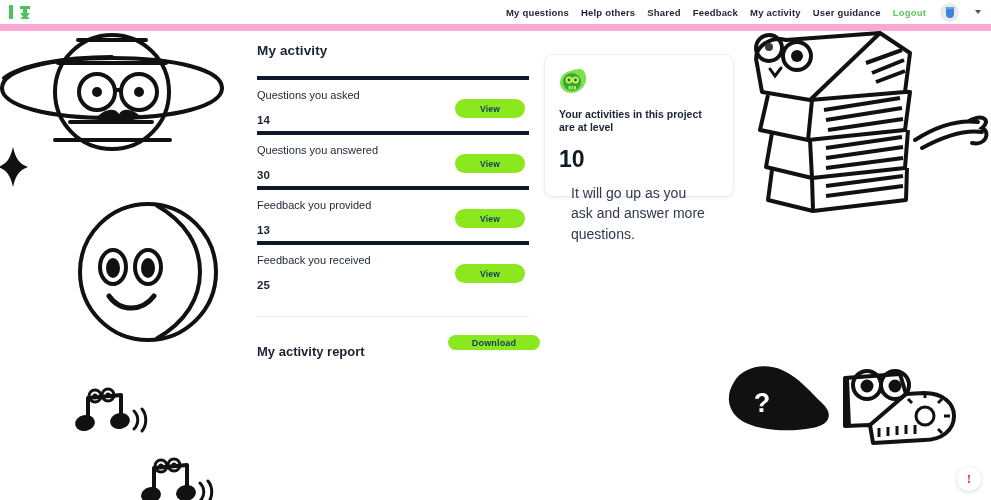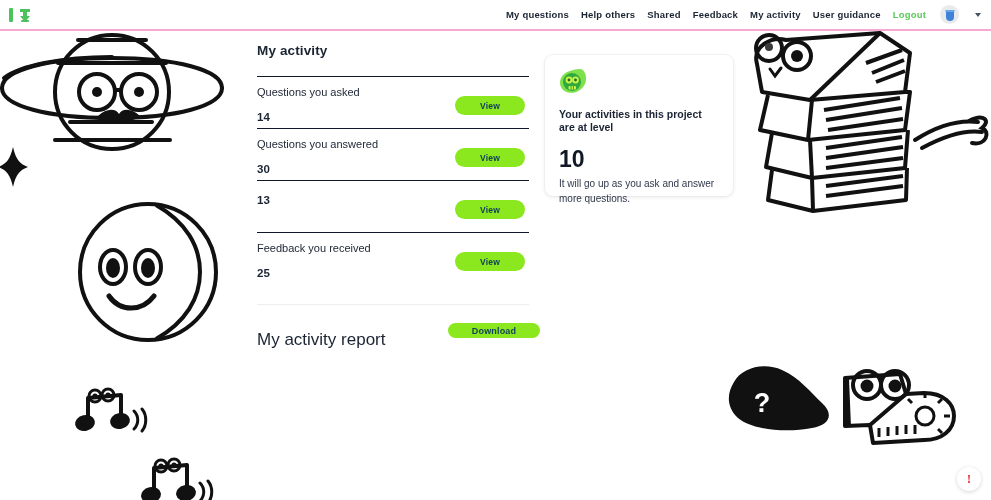--- a/index.html
+++ b/index.html
@@ -15,21 +15,21 @@
     position: relative;
   }
 
   
   .header {
     position: absolute;
     top: 0; left: 0;
     width: 991px;
     height: 31px;
     background: #ffffff;
-    border-bottom: 2px solid #f9a8d4;
+    border-bottom: 7px solid #f9a8d4;
     display: flex;
     align-items: center;
     box-sizing: border-box;
     z-index: 40;
   }
   .brand {
     margin-left: 8px;
     display: flex;
     align-items: center;
     width: 34px;
@@ -96,21 +96,21 @@
     width: 272px;
   }
   .panel-title {
     font-size: 13.5px;
     font-weight: bold;
     color: #1a2433;
     margin: 0 0 18px 0;
     letter-spacing: 0.01em;
   }
   .act-row {
-    border-top: 1px solid #0f172a;
+    border-top: 4px solid #0f172a;
     padding-top: 9px;
     padding-bottom: 5px;
     position: relative;
     height: 37px;
   }
   .act-label {
     font-size: 11px;
     color: #222a38;
     display: block;
     margin-bottom: 9px;
@@ -141,22 +141,22 @@
   }
 
   .report-row {
     border-top: 1px solid #eeeef1;
     margin-top: 20px;
     padding-top: 25px;
     position: relative;
     height: 30px;
   }
   .report-label {
-    font-size: 17px;
-    font-weight: normal;
+    font-size: 13px;
+    font-weight: bold;
     color: #1a2433;
     text-align: right;
   }
   .btn-download {
     right: -11px;
     top: 18px;
     width: 92px;
     height: 15px;
     font-size: 9px;
   }
@@ -187,24 +187,24 @@
     margin: 0 0 1px 0;
   }
   .level-number {
     font-size: 23px;
     font-weight: bold;
     color: #111924;
     line-height: 1.05;
     margin: 12px 0 6px 0;
   }
   .level-note {
-    font-size: 10px;
+    font-size: 14px;
     color: #30384a;
     line-height: 1.45;
-    margin: 0;
+    margin: 12px;
   }
 
   
   .help-fab {
     position: absolute;
     right: 10px;
     bottom: 9px;
     width: 24px;
     height: 24px;
     border-radius: 50%;
@@ -399,20 +399,21 @@
       <button class="btn btn-view">View</button>
     </div>
 
     <div class="act-row">
       <span class="act-label">Questions you answered</span>
       <span class="act-value">30</span>
       <button class="btn btn-view">View</button>
     </div>
 
     <div class="act-row">
+      <span class="act-label">Feedback you provided</span>
       <span class="act-value">13</span>
       <button class="btn btn-view">View</button>
     </div>
 
     <div class="act-row">
       <span class="act-label">Feedback you received</span>
       <span class="act-value">25</span>
       <button class="btn btn-view">View</button>
     </div>
 

